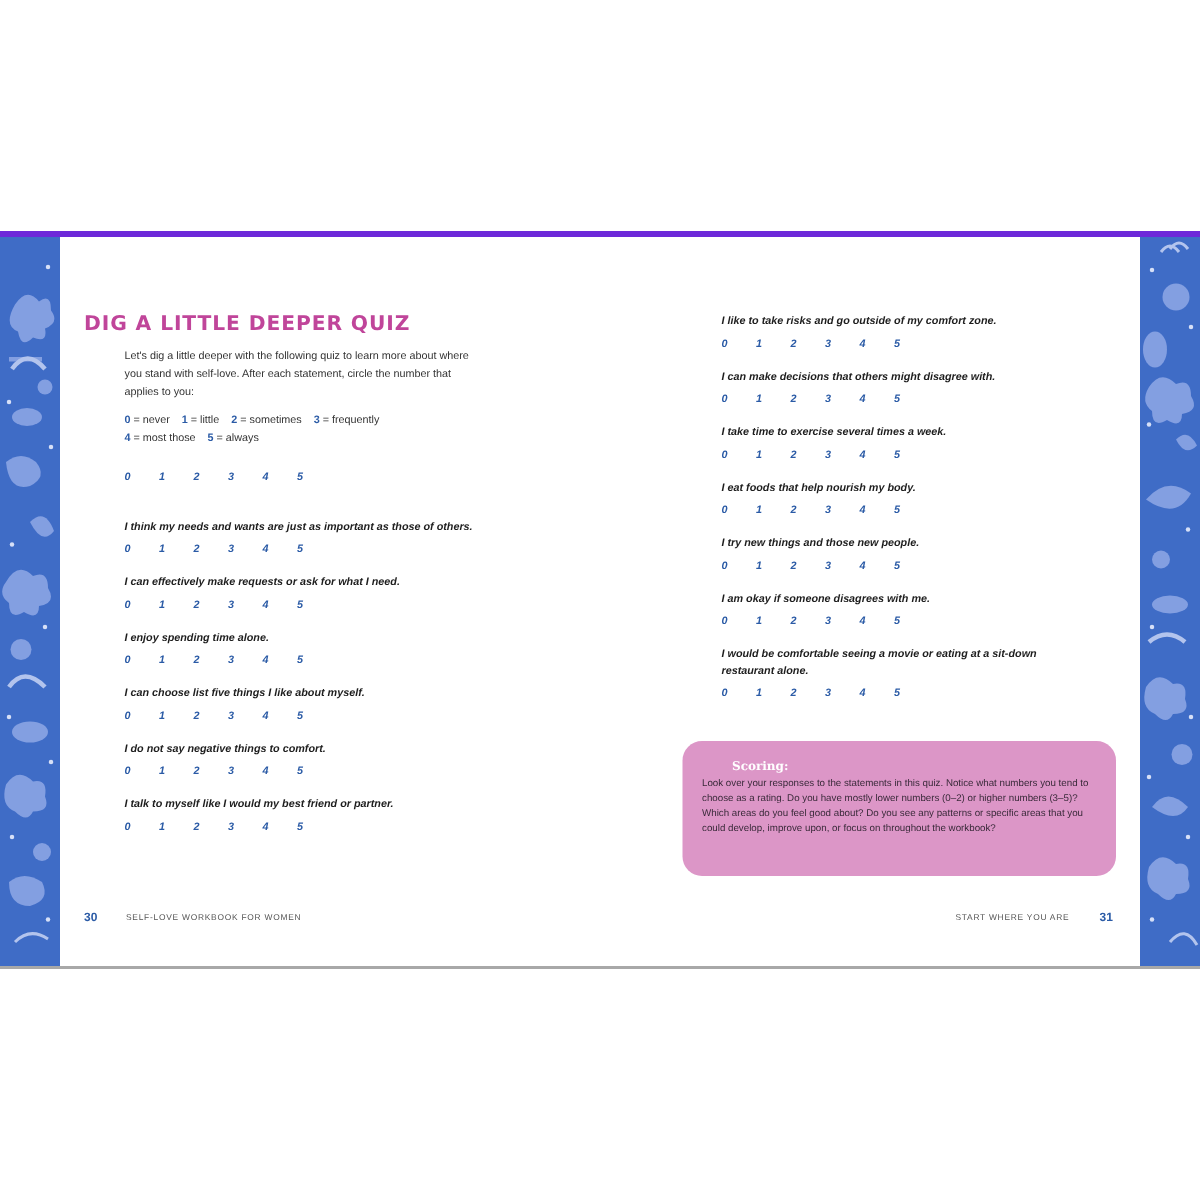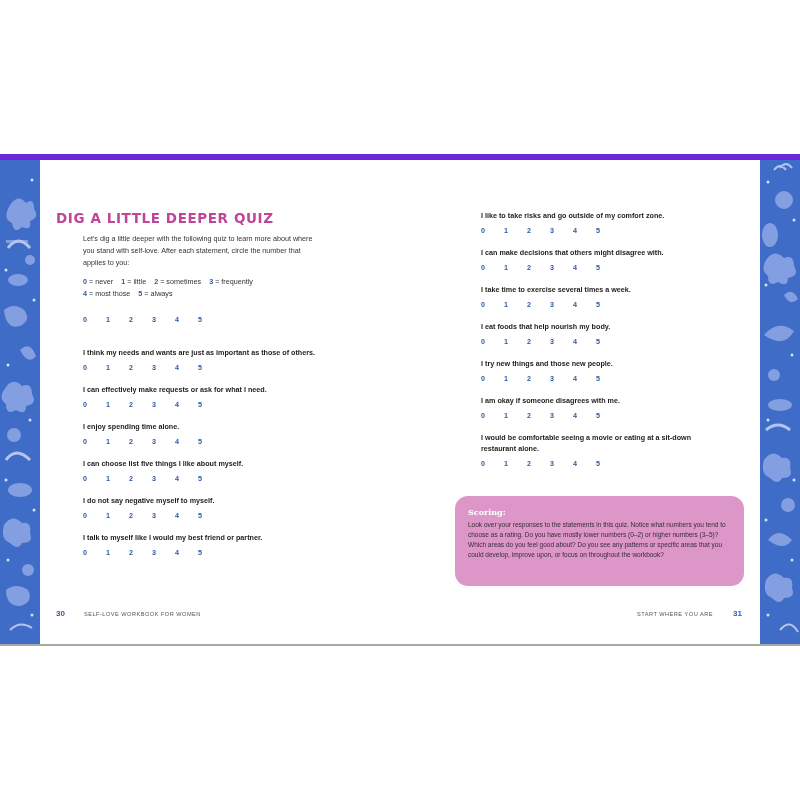--- a/index.html
+++ b/index.html
@@ -1,39 +1,39 @@
 <!DOCTYPE html>
 <html><head>
 <meta charset="utf-8">
 <style>
   html, body { margin:0; padding:0; }
   body { width:800px; height:800px; background:#ffffff; position:relative; overflow:hidden;
          font-family:"Liberation Sans", sans-serif; }
   .spread { position:absolute; left:0; top:154px; width:800px; height:492px; background:#ffffff;
-            border-top:6px solid #6d28d9; border-bottom:2px solid #a8a8a8; box-sizing:border-box; }
+            border-top:4px solid #6d28d9; border-bottom:2px solid #a8a8a8; box-sizing:border-box; }
   .band { position:absolute; top:0; bottom:0; background:#3f6cc6; overflow:hidden; }
   .band.left { left:0; width:40px; }
   .band.right { right:0; width:40px; }
   .band svg { display:block; }
   .page { position:absolute; top:0; bottom:0; }
   .page.left { left:40px; width:360px; }
   .page.right { left:400px; width:360px; }
   .title { position:absolute; left:16px; top:50px; font-size:13.5px; font-weight:bold; letter-spacing:0.6px;
            color:#c0459a; font-family:"DejaVu Sans", sans-serif; }
   .intro { position:absolute; left:43px; top:73px; width:240px; font-size:7.2px; line-height:12px; color:#333; }
   .legend { position:absolute; left:43px; top:116px; width:240px; font-size:7.2px; line-height:11.5px; color:#333; }
   .legend b { color:#2b5ba6; font-weight:bold; }
   .legend span.gap { display:inline-block; width:6px; }
-  .q { position:absolute; left:43px; width:270px; }
+  .q { position:absolute; left:43px; width:270px;font-style:italic; }
   .q .stmt { font-size:7.2px; font-weight:bold; color:#1d1d1d; line-height:11px; }
   .q .opts { margin-top:5px; display:flex; }
   .q .opts span { width:23px; font-size:7.2px; font-weight:bold; color:#2b5ba6; }
   .scoring { position:absolute; left:55px; top:336px; width:289px; height:90px; background:#dc96c7;
              border-radius:13px; box-sizing:border-box; padding:11px 13px; }
-  .scoring .h { font-size:8px; font-weight:bold; color:#ffffff; margin-bottom:3px; font-family:"DejaVu Serif", serif; }
+  .scoring .h { font-size:8px; font-weight:bold; color:#ffffff; margin-bottom:3px; font-family:"DejaVu Serif", serif;margin-left:20px; }
   .scoring .p { font-size:6.5px; line-height:10px; color:#3a2a3a; }
   .folio-num { position:absolute; top:449px; font-size:8px; font-weight:bold; color:#2b5ba6; }
   .folio-txt { position:absolute; top:451px; font-size:5.6px; letter-spacing:0.5px; color:#555; }
 </style>
 </head>
 <body>
 
 <div class="spread">
 
   <div class="band left">
@@ -135,21 +135,21 @@
       <div class="opts">
         <span>0</span>
           <span>1</span>
           <span>2</span>
           <span>3</span>
           <span>4</span>
           <span>5</span>
       </div>
     </div>
     <div class="q" style="top:335px">
-      <div class="stmt">I do not say negative myself to myself.</div>
+      <div class="stmt">I do not say negative things to comfort.</div>
       <div class="opts">
         <span>0</span>
           <span>1</span>
           <span>2</span>
           <span>3</span>
           <span>4</span>
           <span>5</span>
       </div>
     </div>
     <div class="q" style="top:372px">

